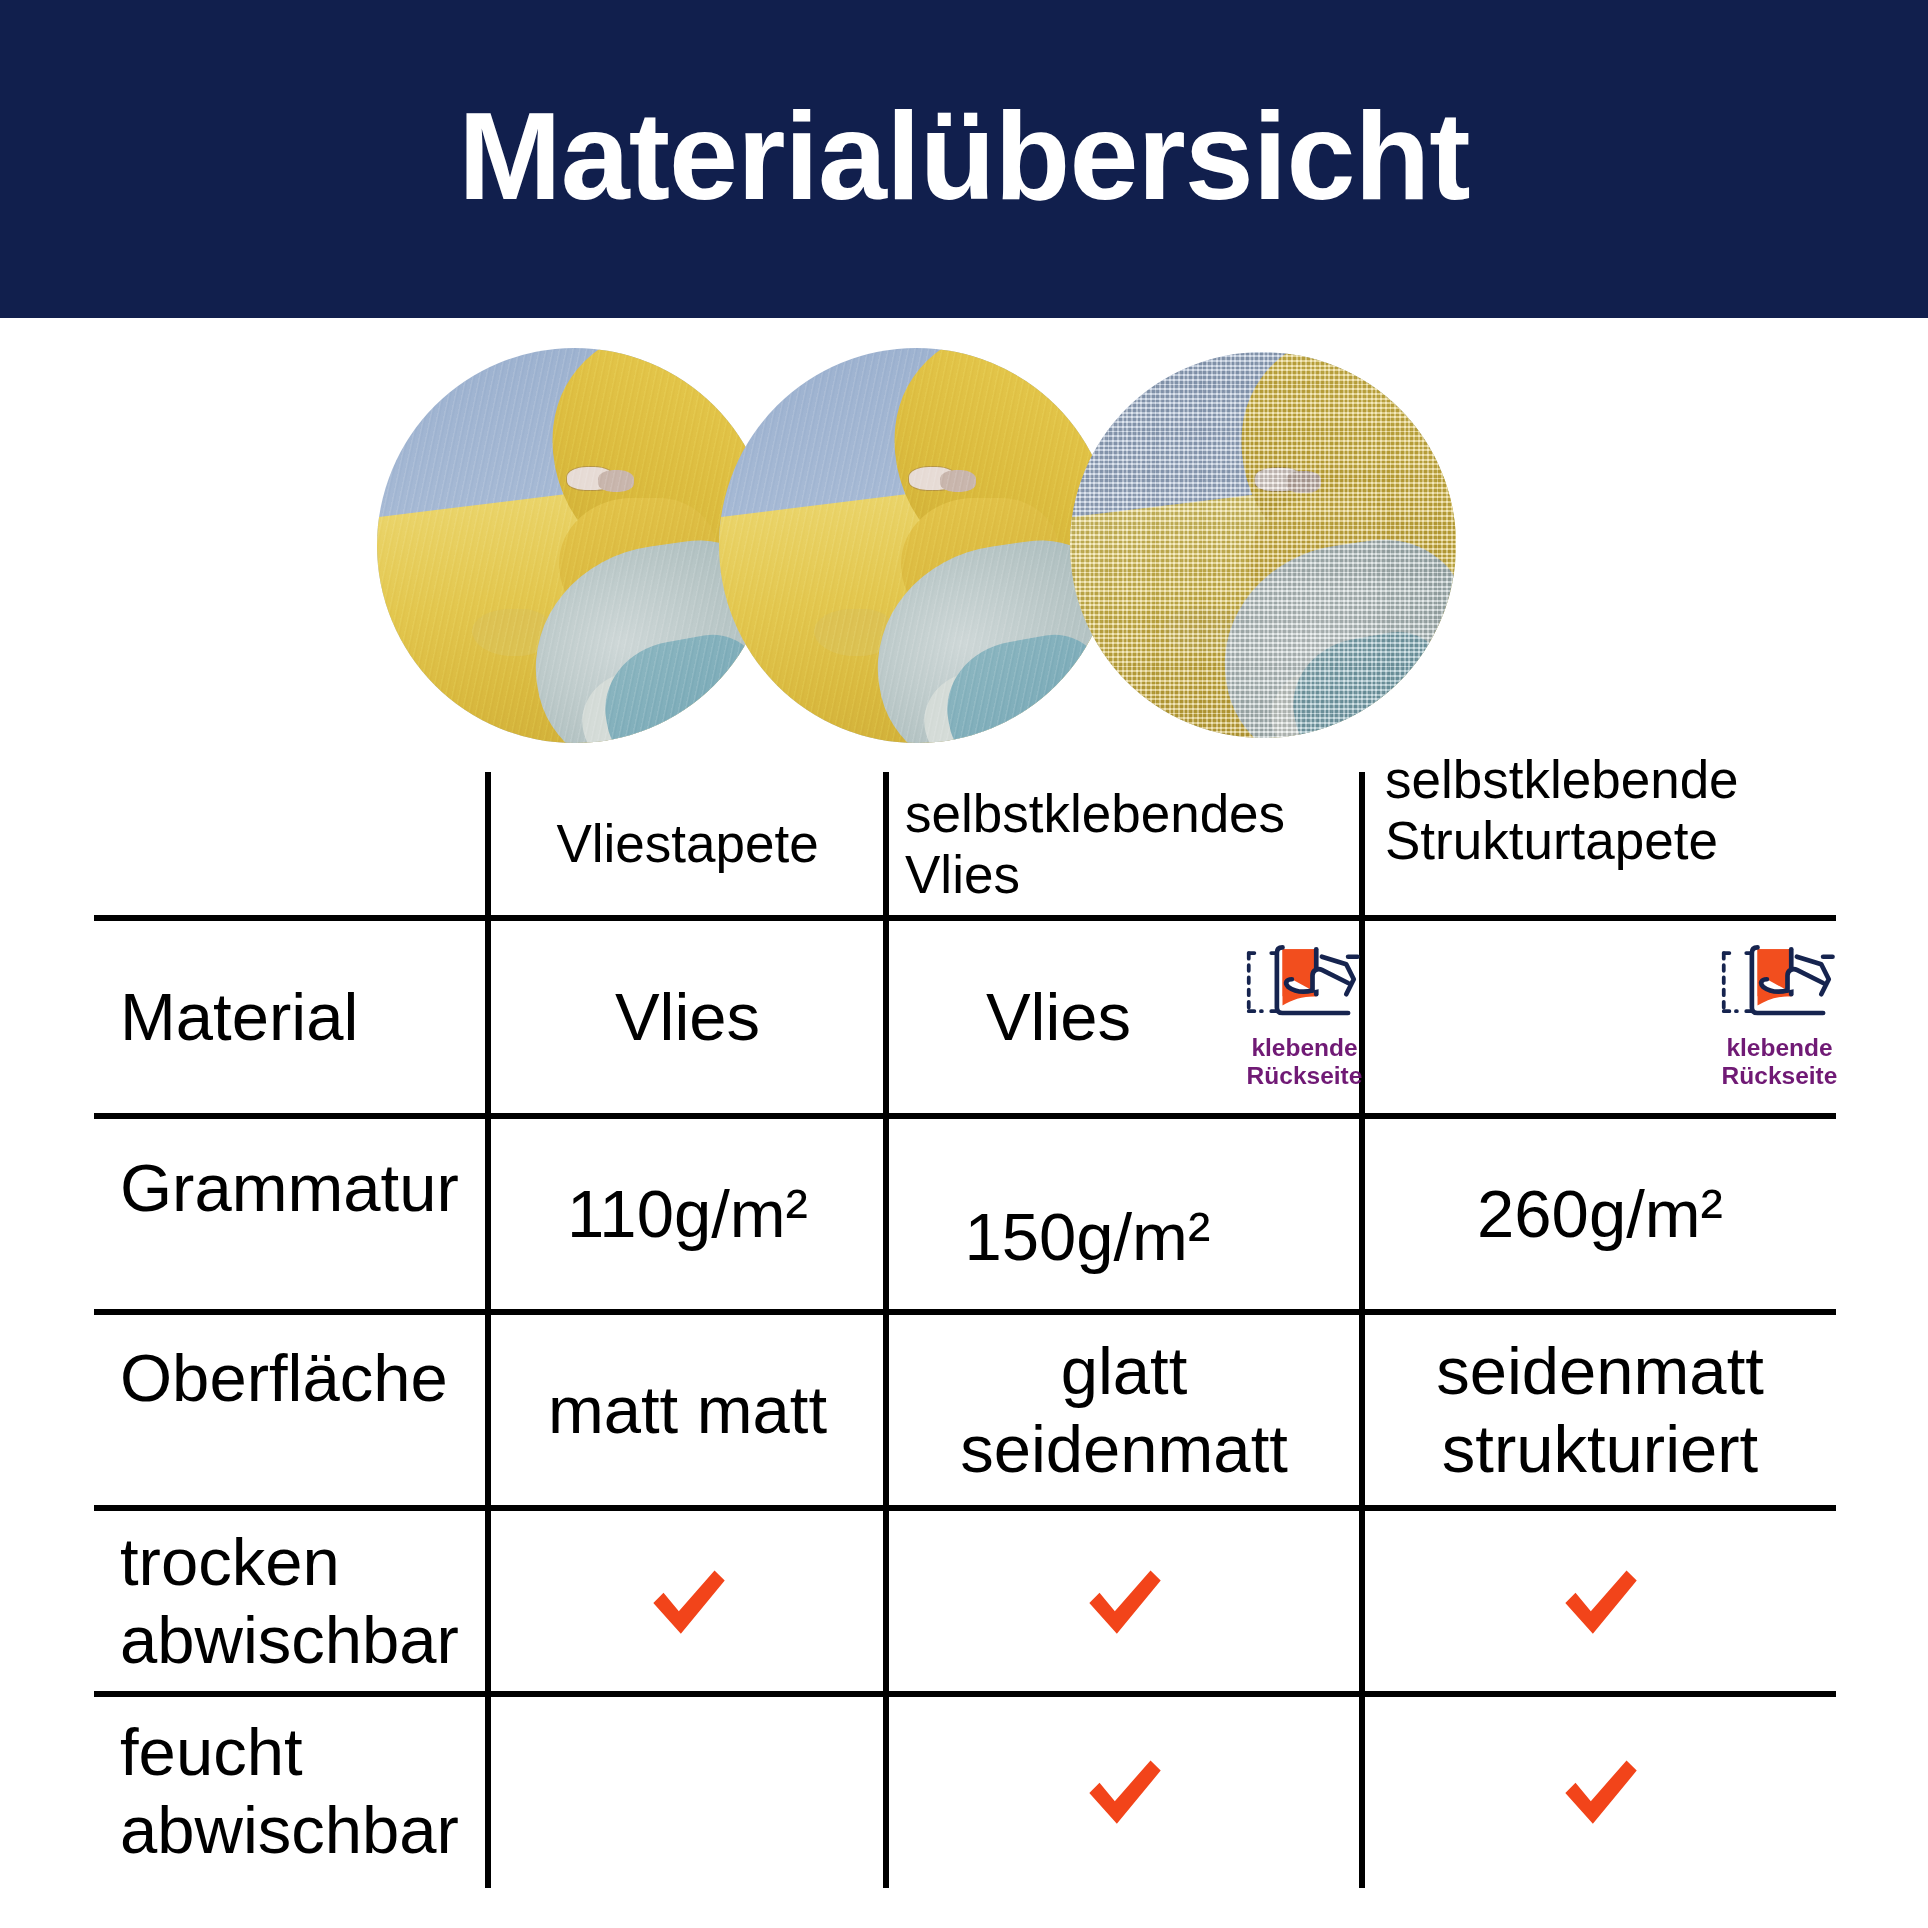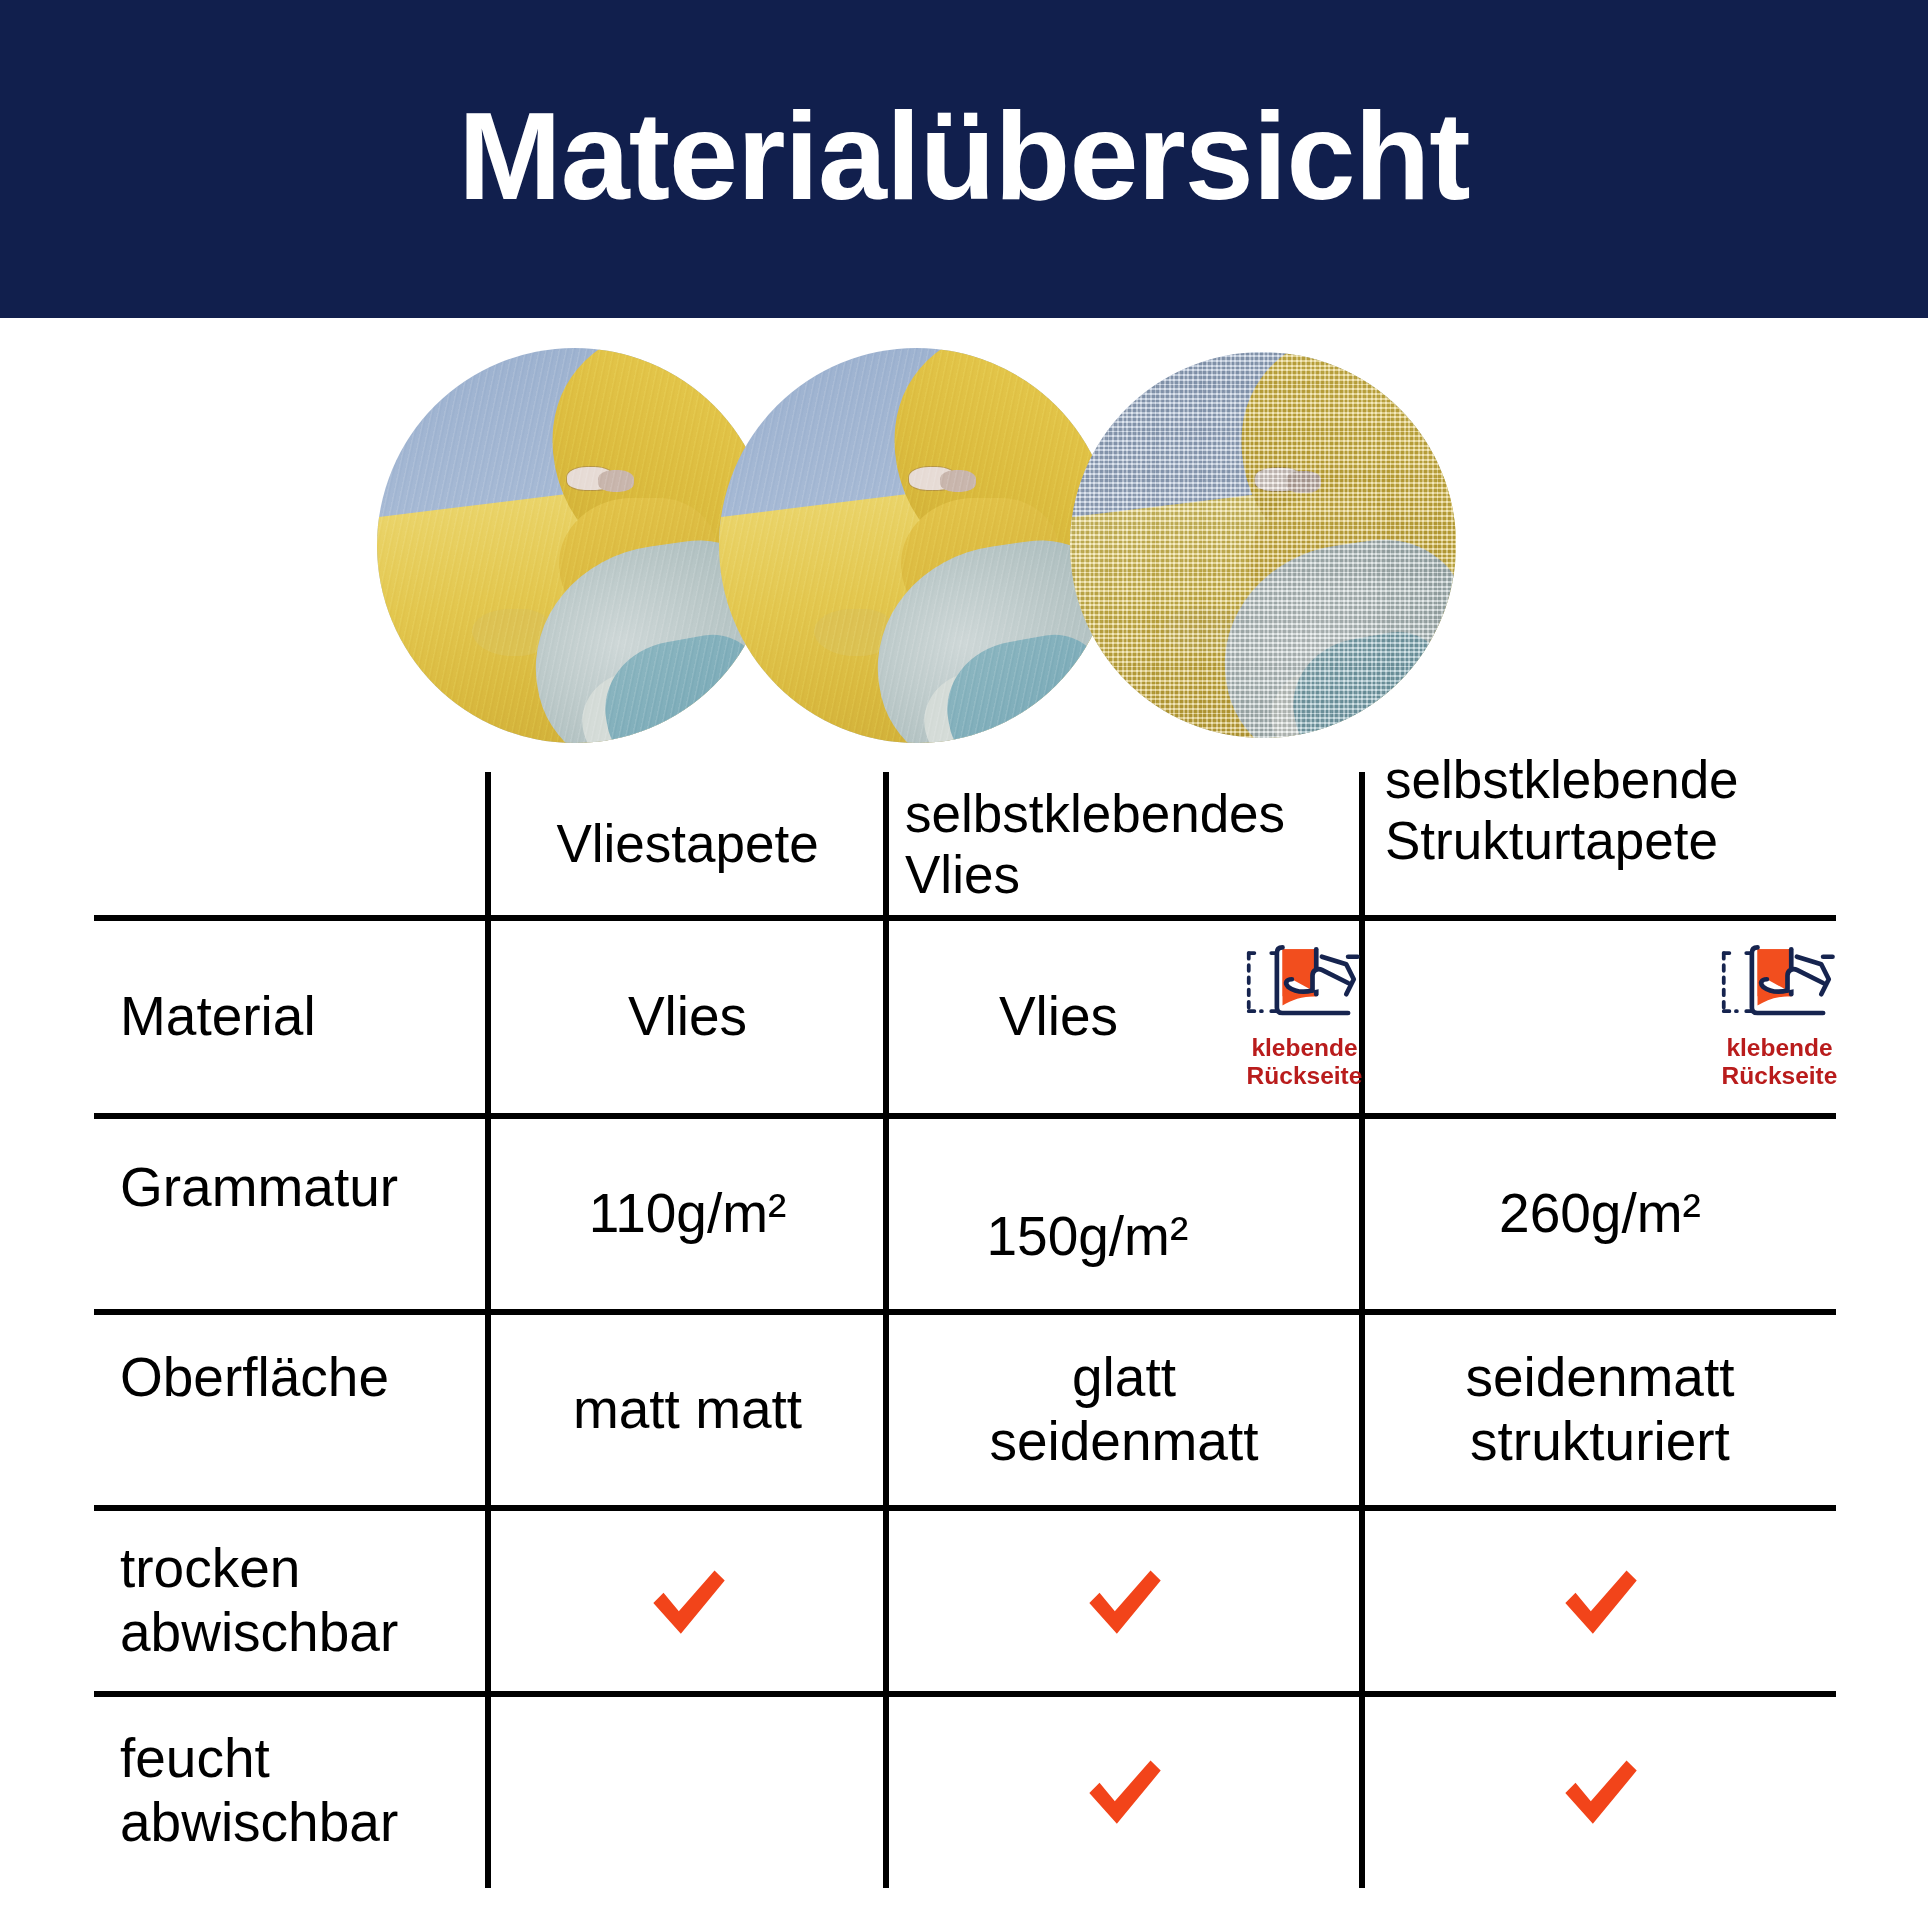--- a/index.html
+++ b/index.html
@@ -217,21 +217,21 @@
     width: 5.6px;
     background: #000000;
   }
 
   .cell {
     position: absolute;
     display: flex;
     align-items: center;
     justify-content: center;
     text-align: center;
-    font-size: 55px;
+    font-size: 67px;
     line-height: 1.16;
     color: #000000;
     padding: 0 11.3px;
     box-sizing: border-box;
   }
   .cell.rowlabel {
     justify-content: flex-start;
     text-align: left;
     padding-left: 26px;
   }
@@ -263,21 +263,21 @@
     display: block;
     width: 124px;
     height: 90px;
     margin: 0 auto 5.6px auto;
   }
   .badge-text {
     font-family: "Liberation Sans", sans-serif;
     font-weight: bold;
     font-size: 24.5px;
     line-height: 1.14;
-    color: #b91c1c;
+    color: #701a75;
     white-space: pre-line;
   }
 </style>
 </head>
 <body>
 
 <div class="header-banner">
   <div class="header-title">Materialübersicht</div>
 </div>
 

